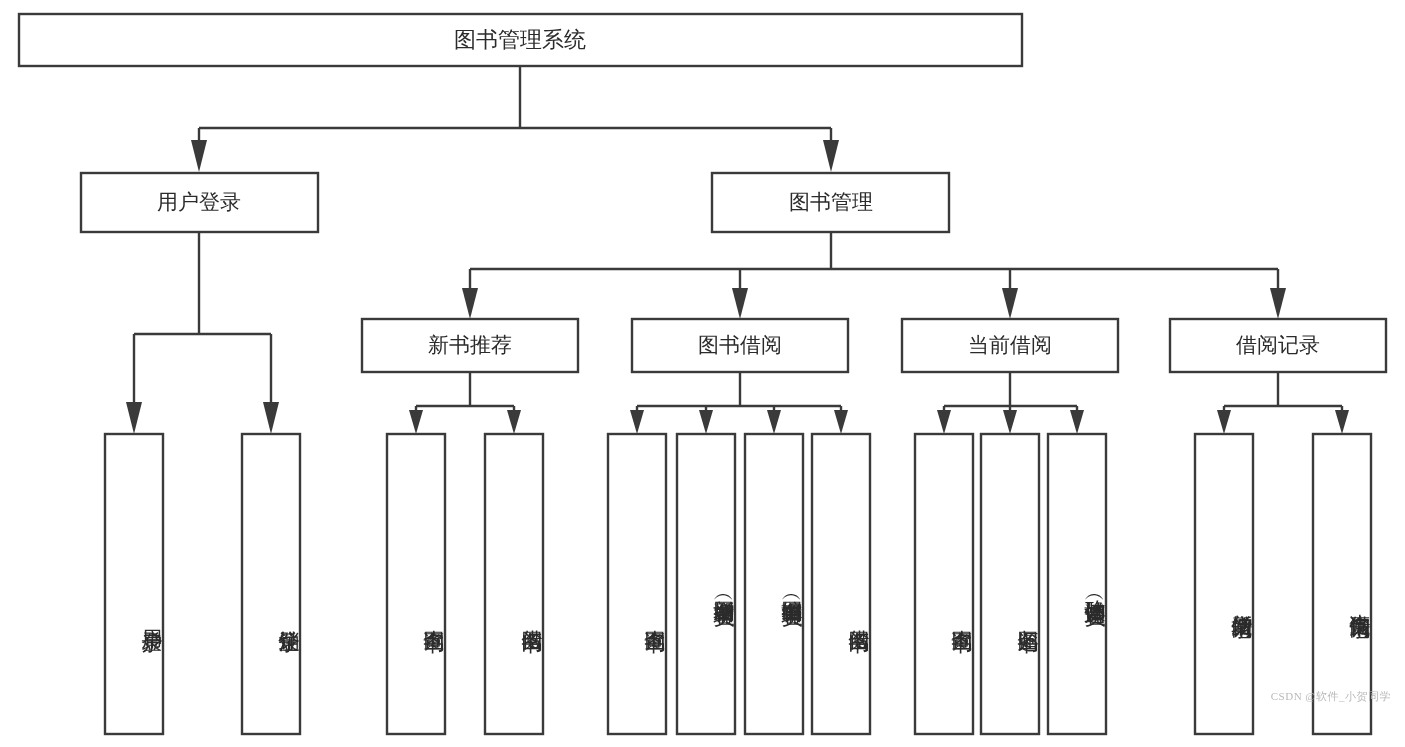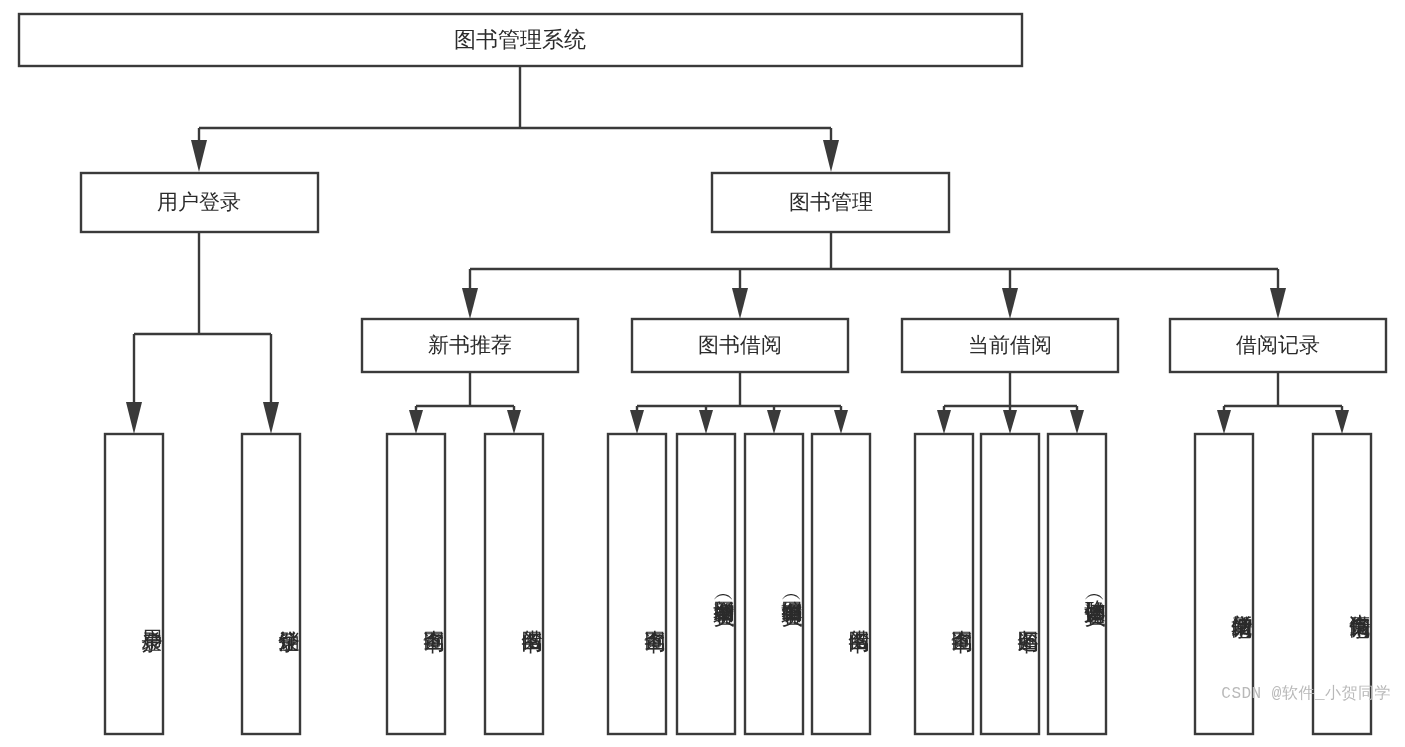--- a/index.html
+++ b/index.html
@@ -69,22 +69,22 @@
     display: flex;
     align-items: flex-start;
     justify-content: center;
     white-space: nowrap;
     pointer-events: none;
   }
   .watermark {
     position: absolute;
     right: 14px;
     bottom: 6px;
-    font-family: Liberation Mono, monospace;
-    font-size: 16px;
+    font-family: Liberation Serif, serif;
+    font-size: 11px;
     color: #b9b9b9;
     letter-spacing: 0.5px;
     white-space: nowrap;
   }
 </style>
 </head>
 <body>
 
 <div id="diagram-root">
 

